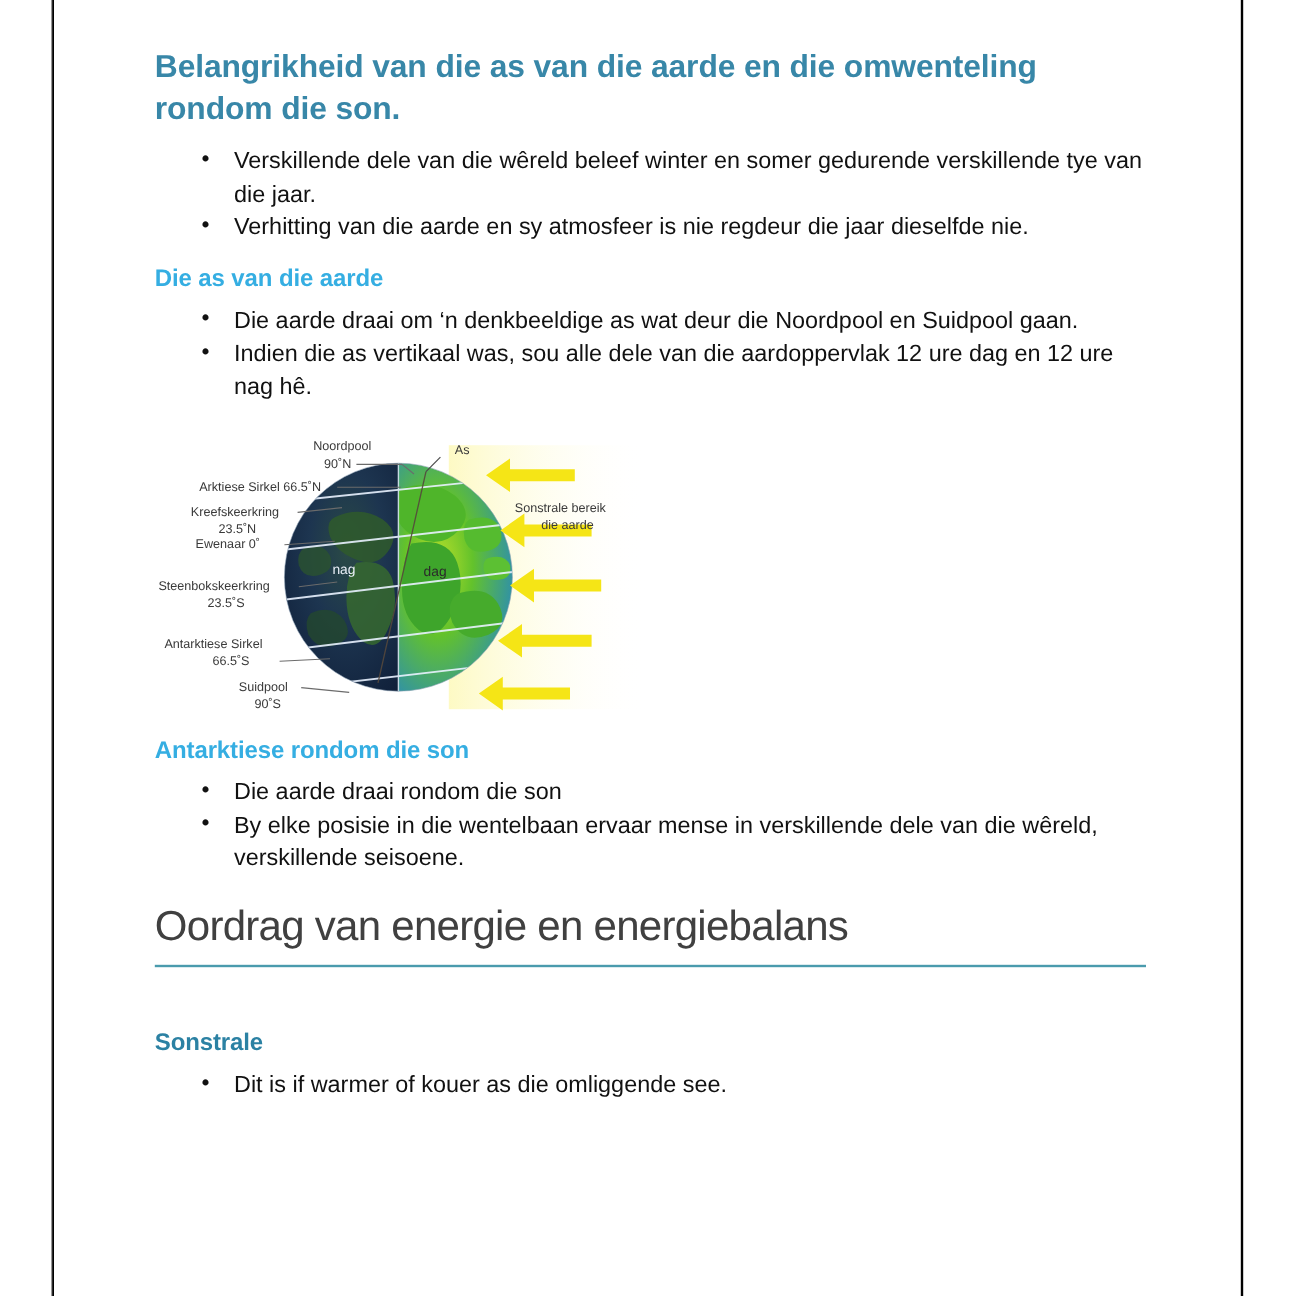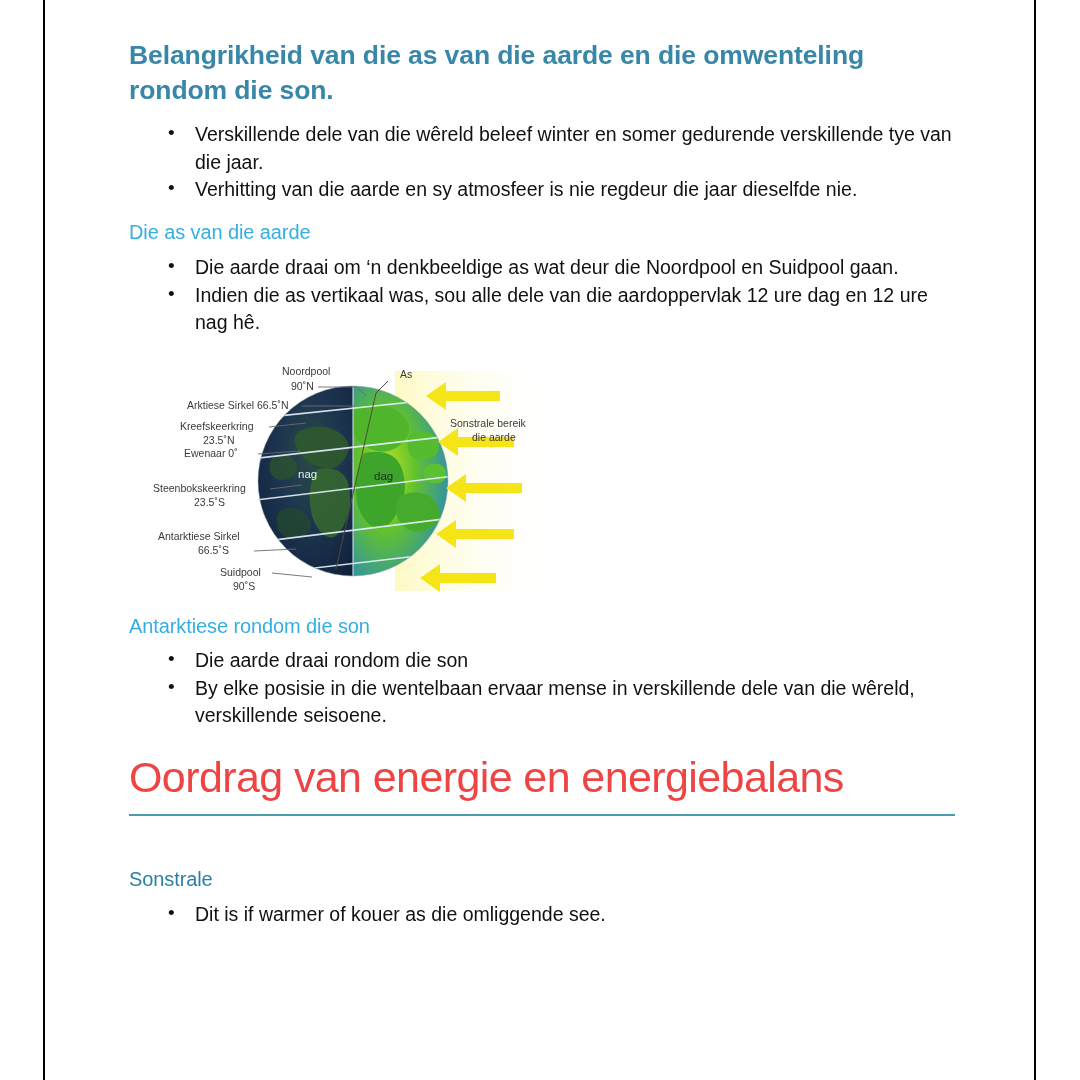--- a/index.html
+++ b/index.html
@@ -45,34 +45,34 @@
     font-size: 26.5px;
     font-weight: bold;
     line-height: 1.32;
     color: #3887a8;
     letter-spacing: -0.1px;
   }
 
   h2.doc-h2 {
     margin: 0;
     font-size: 20px;
-    font-weight: normal;
+    font-weight: bold;
     color: #35aee2;
     letter-spacing: -0.1px;
   }
   h2.sec-title {
     color: #2b81a3;
   }
 
   h1.big-title {
     margin: 0;
-    font-size: 43px;
+    font-size: 35px;
     font-weight: normal;
     line-height: 1.22;
-    color: #ef4444;
+    color: #404040;
     letter-spacing: -0.6px;
   }
   .title-rule {
     height: 0;
     border-top: 2px solid #4a9bad;
     width: 826px;
     margin: 0;
   }
 
   ul.bullets {
@@ -104,21 +104,21 @@
   .sp-e { height: 16px; }
   .sp-f { height: 24px; }
   .sp-g { height: 52px; }
   .sp-h { height: 21px; }
 
   
   .diagram {
     position: relative;
     width: 410px;
     height: 238px;
-    margin-left: 21px;
+    margin-left: 0;
   }
   .diag-svg { display: block; }
 </style>
 </head>
 <body>
 
 <div class="page-frame">
 
   <div class="edge-rule left"></div>
   <div class="edge-rule right"></div>

